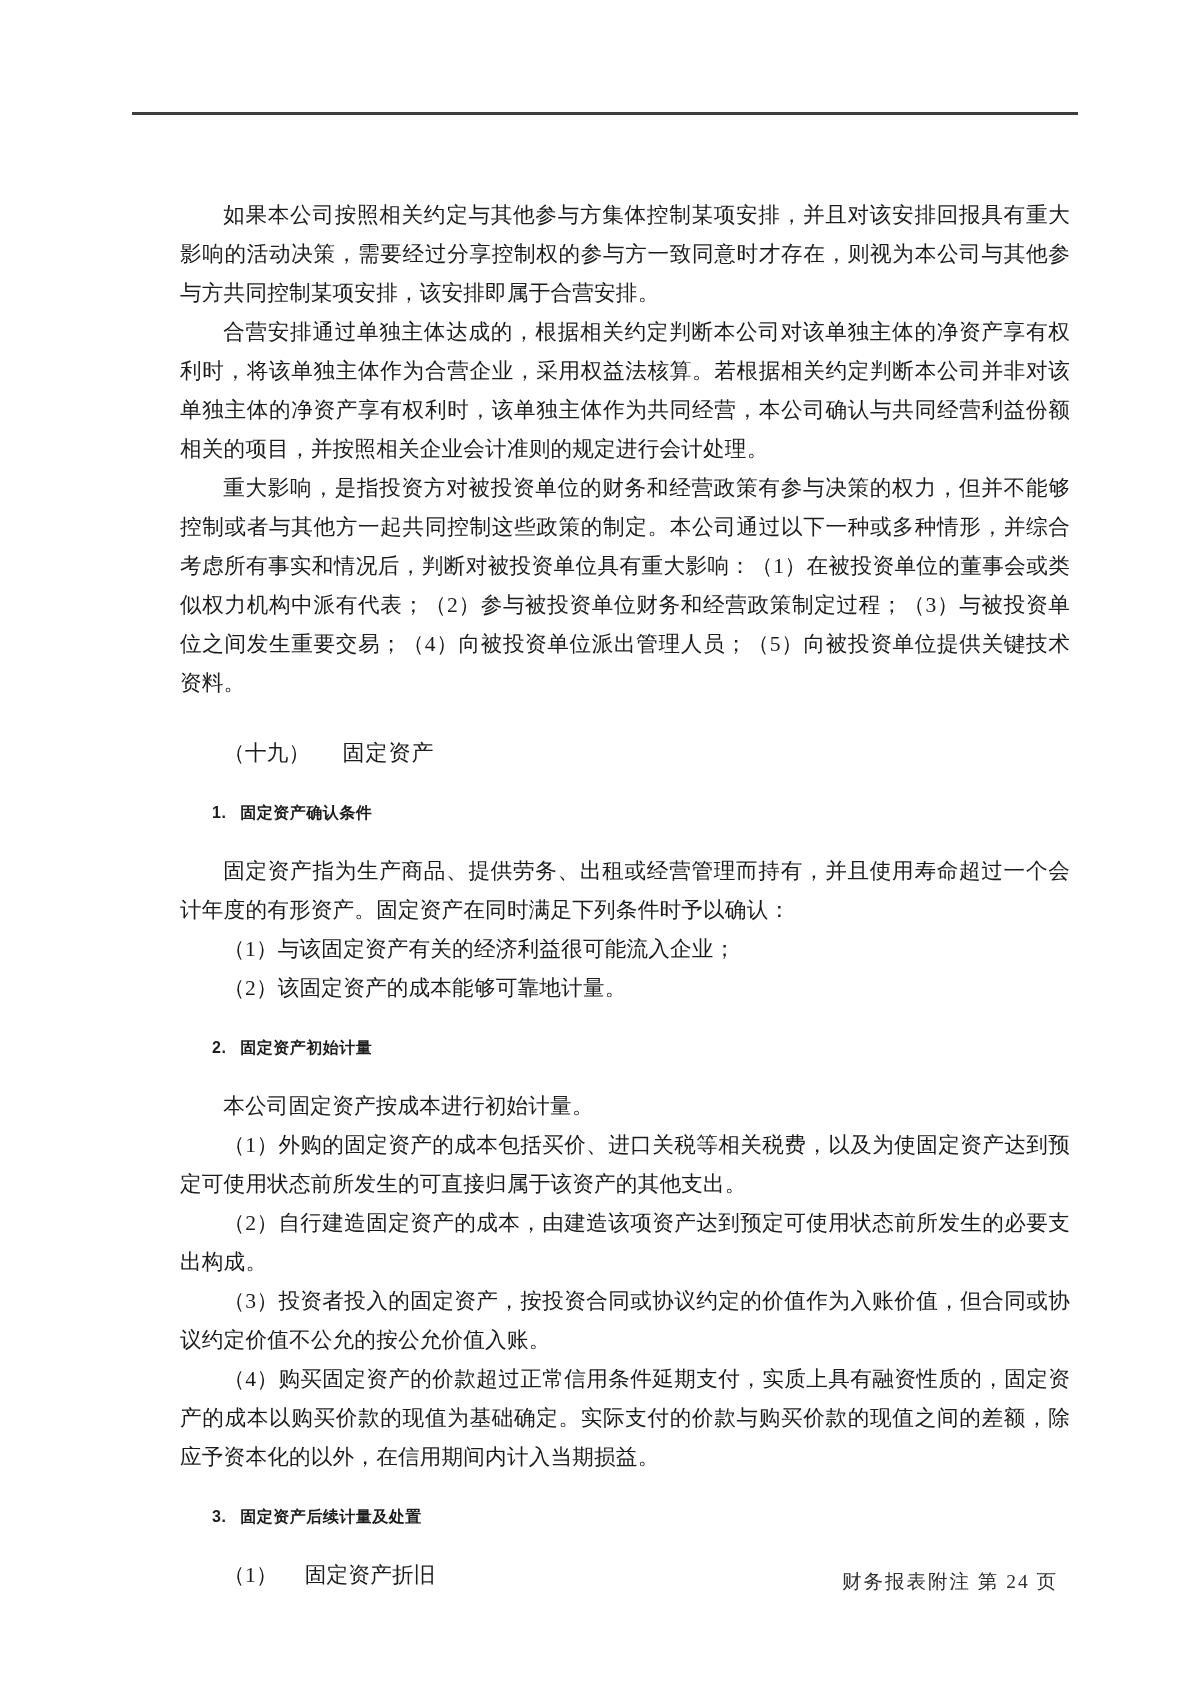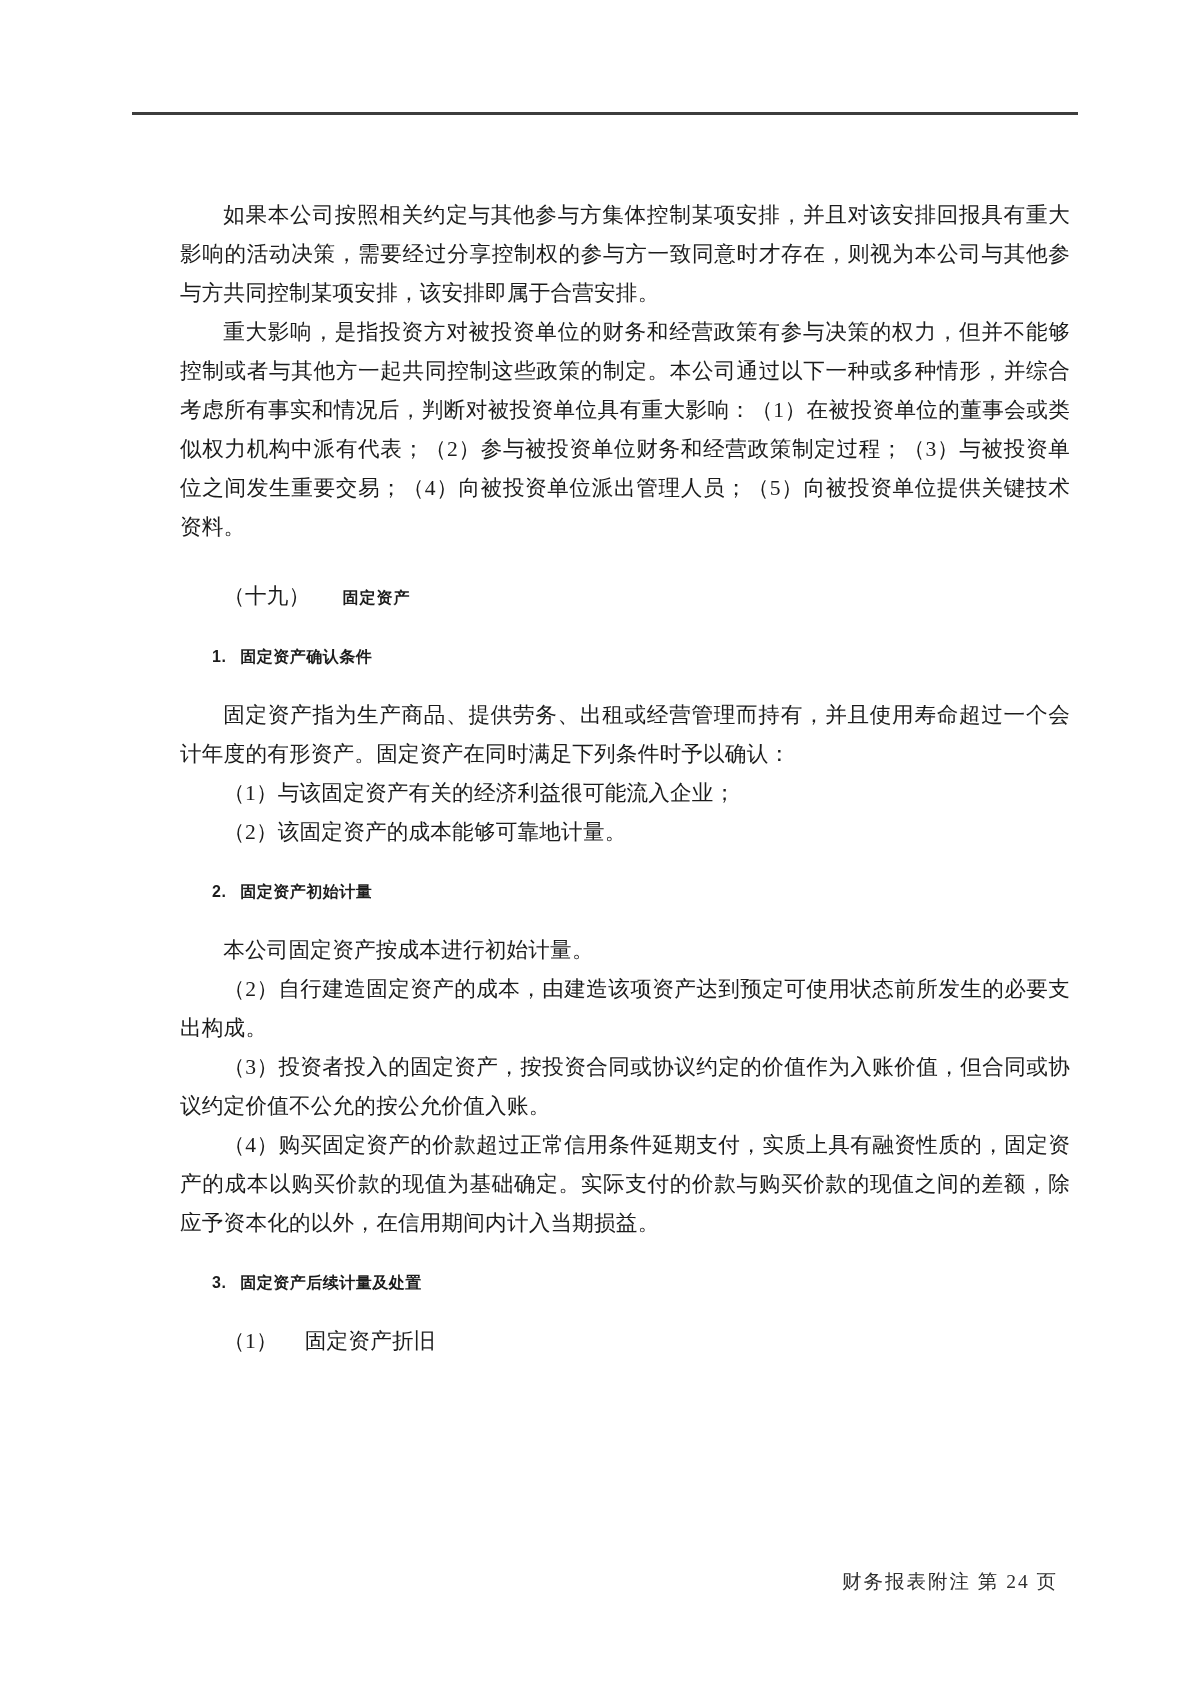--- a/index.html
+++ b/index.html
@@ -43,22 +43,22 @@
     margin: 30px 0 20px 0;
     padding-left: 2em;
     text-align: left;
   }
   .sec-head .head-num {
     font-family: "Liberation Serif", "DejaVu Serif", serif;
     font-weight: normal;
   }
   .sec-head .head-title {
     font-family: "Liberation Sans", "DejaVu Sans", sans-serif;
-    font-weight: bold;
-    font-size: 16px;
+    font-weight: normal;
+    font-size: 22px;
     margin-left: 32px;
     letter-spacing: 1px;
   }
   .sub-head {
     margin: 20px 0 20px 0;
     padding-left: 2em;
     font-family: "Liberation Sans", "DejaVu Sans", sans-serif;
     font-weight: bold;
     font-size: 16px;
     text-align: left;
@@ -93,20 +93,21 @@
 <body>
 
 <div class="page">
 
   <div class="header-rule"></div>
 
   <div class="content">
 
     <p class="para">如果本公司按照相关约定与其他参与方集体控制某项安排，并且对该安排回报具有重大影响的活动决策，需要经过分享控制权的参与方一致同意时才存在，则视为本公司与其他参与方共同控制某项安排，该安排即属于合营安排。</p>
 
+    <p class="para">合营安排通过单独主体达成的，根据相关约定判断本公司对该单独主体的净资产享有权利时，将该单独主体作为合营企业，采用权益法核算。若根据相关约定判断本公司并非对该单独主体的净资产享有权利时，该单独主体作为共同经营，本公司确认与共同经营利益份额相关的项目，并按照相关企业会计准则的规定进行会计处理。</p>
 
     <p class="para">重大影响，是指投资方对被投资单位的财务和经营政策有参与决策的权力，但并不能够控制或者与其他方一起共同控制这些政策的制定。本公司通过以下一种或多种情形，并综合考虑所有事实和情况后，判断对被投资单位具有重大影响：（1）在被投资单位的董事会或类似权力机构中派有代表；（2）参与被投资单位财务和经营政策制定过程；（3）与被投资单位之间发生重要交易；（4）向被投资单位派出管理人员；（5）向被投资单位提供关键技术资料。</p>
 
     <div class="sec-head">
       <span class="head-num">（十九）</span><span class="head-title">固定资产</span>
     </div>
 
     <div class="sub-head">
       <span class="head-num">1.</span><span class="head-title">固定资产确认条件</span>
     </div>
@@ -116,20 +117,21 @@
     <p class="para">（1）与该固定资产有关的经济利益很可能流入企业；</p>
 
     <p class="para">（2）该固定资产的成本能够可靠地计量。</p>
 
     <div class="sub-head">
       <span class="head-num">2.</span><span class="head-title">固定资产初始计量</span>
     </div>
 
     <p class="para">本公司固定资产按成本进行初始计量。</p>
 
+    <p class="para">（1）外购的固定资产的成本包括买价、进口关税等相关税费，以及为使固定资产达到预定可使用状态前所发生的可直接归属于该资产的其他支出。</p>
 
     <p class="para">（2）自行建造固定资产的成本，由建造该项资产达到预定可使用状态前所发生的必要支出构成。</p>
 
     <p class="para">（3）投资者投入的固定资产，按投资合同或协议约定的价值作为入账价值，但合同或协议约定价值不公允的按公允价值入账。</p>
 
     <p class="para">（4）购买固定资产的价款超过正常信用条件延期支付，实质上具有融资性质的，固定资产的成本以购买价款的现值为基础确定。实际支付的价款与购买价款的现值之间的差额，除应予资本化的以外，在信用期间内计入当期损益。</p>
 
     <div class="sub-head">
       <span class="head-num">3.</span><span class="head-title">固定资产后续计量及处置</span>
     </div>

